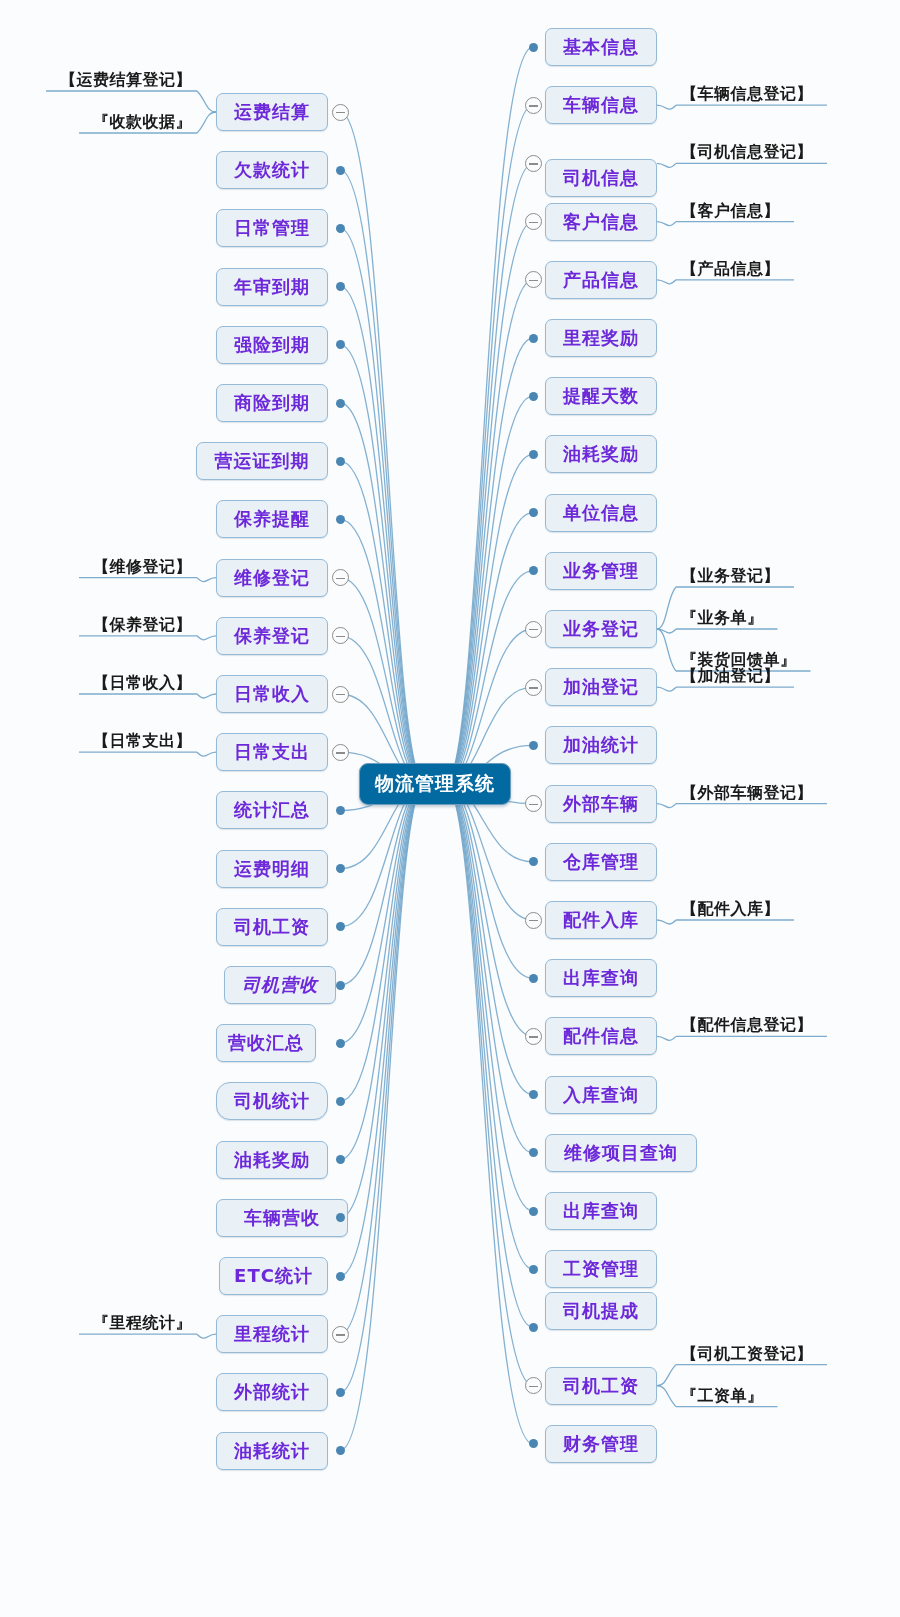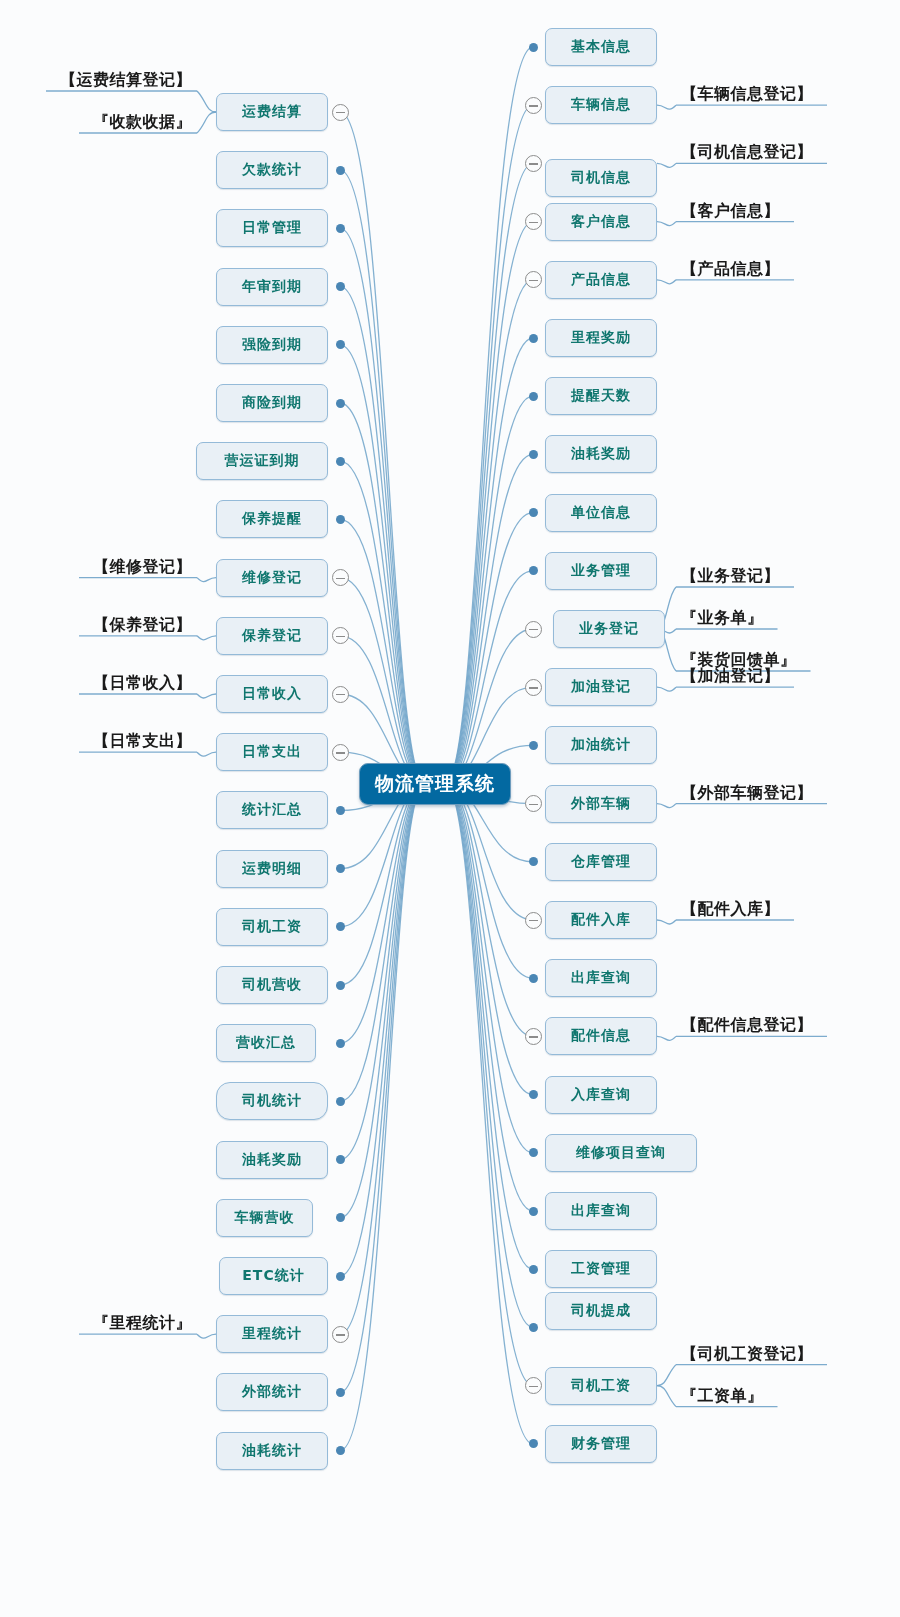--- a/index.html
+++ b/index.html
@@ -12,22 +12,22 @@
   }
   #stage{position:absolute;left:0;top:0;width:900px;height:1617px;}
   #edges{position:absolute;left:0;top:0;width:900px;height:1617px;pointer-events:none;}
 
   .node{
     position:absolute;
     box-sizing:border-box;
     background:#e9f0f6;
     border:1.6px solid #94bad8;
     border-radius:7px;
-    color:#0f766e;
-    font-size:14px;
+    color:#6d28d9;
+    font-size:18px;
     font-weight:bold;
     letter-spacing:1px;
     display:flex;
     align-items:center;
     justify-content:center;
     height:38px;
     box-shadow:0 1px 1px rgba(120,150,175,.25);
   }
   .node.root{
     background:#0369a1;
@@ -203,21 +203,21 @@
     </div>
     <div class="dot" style="left: 528.5px; top: 449.9px;"></div>
     <div class="node" style="left: 545px; top: 493.6px; width: 112px;">
       <span>单位信息</span>
     </div>
     <div class="dot" style="left: 528.5px; top: 508.1px;"></div>
     <div class="node" style="left: 545px; top: 551.8px; width: 112px;">
       <span>业务管理</span>
     </div>
     <div class="dot" style="left: 528.5px; top: 566.3px;"></div>
-    <div class="node" style="left: 545px; top: 610px; width: 112px; margin-left: 8px;">
+    <div class="node" style="left: 545px; top: 610px; width: 112px;">
       <span>业务登记</span>
     </div>
     <div class="minus" style="left: 524.5px; top: 620.5px;"></div>
     <div class="leaflabel" style="top: 568px; left: 681px;">【业务登记】</div>
     <div class="leaflabel" style="top: 610px; left: 681px;">『业务单』</div>
     <div class="leaflabel" style="top: 652px; left: 681px;">『装货回馈单』</div>
     <div class="node" style="left: 545px; top: 668.2px; width: 112px;">
       <span>加油登记</span>
     </div>
     <div class="minus" style="left: 524.5px; top: 678.7px;"></div>
@@ -338,37 +338,37 @@
     </div>
     <div class="dot" style="left: 335.5px; top: 805.9px;"></div>
     <div class="node" style="left: 216px; top: 849.6px; width: 112px;">
       <span>运费明细</span>
     </div>
     <div class="dot" style="left: 335.5px; top: 864.1px;"></div>
     <div class="node" style="left: 216px; top: 907.8px; width: 112px;">
       <span>司机工资</span>
     </div>
     <div class="dot" style="left: 335.5px; top: 922.3px;"></div>
-    <div class="node" style="left: 216px; top: 966px; width: 112px;">
+    <div class="node" style="left: 224px; top: 966px; width: 112px; font-style: italic;">
       <span>司机营收</span>
     </div>
     <div class="dot" style="left: 335.5px; top: 980.5px;"></div>
     <div class="node" style="left: 216px; top: 1024.2px; width: 100px;">
       <span>营收汇总</span>
     </div>
     <div class="dot" style="left: 335.5px; top: 1038.7px;"></div>
     <div class="node" style="left: 216px; top: 1082.4px; width: 112px; border-radius: 14px;">
       <span>司机统计</span>
     </div>
     <div class="dot" style="left: 335.5px; top: 1096.9px;"></div>
     <div class="node" style="left: 216px; top: 1140.6px; width: 112px;">
       <span>油耗奖励</span>
     </div>
     <div class="dot" style="left: 335.5px; top: 1155.1px;"></div>
-    <div class="node" style="left: 216px; top: 1198.8px; width: 97px;">
+    <div class="node" style="left: 216px; top: 1198.8px; width: 132px;">
       <span>车辆营收</span>
     </div>
     <div class="dot" style="left: 335.5px; top: 1213.3px;"></div>
     <div class="node" style="left: 219px; top: 1257px; width: 109px;">
       <span>ETC统计</span>
     </div>
     <div class="dot" style="left: 335.5px; top: 1271.5px;"></div>
     <div class="node" style="left: 216px; top: 1315.2px; width: 112px;">
       <span>里程统计</span>
     </div>

